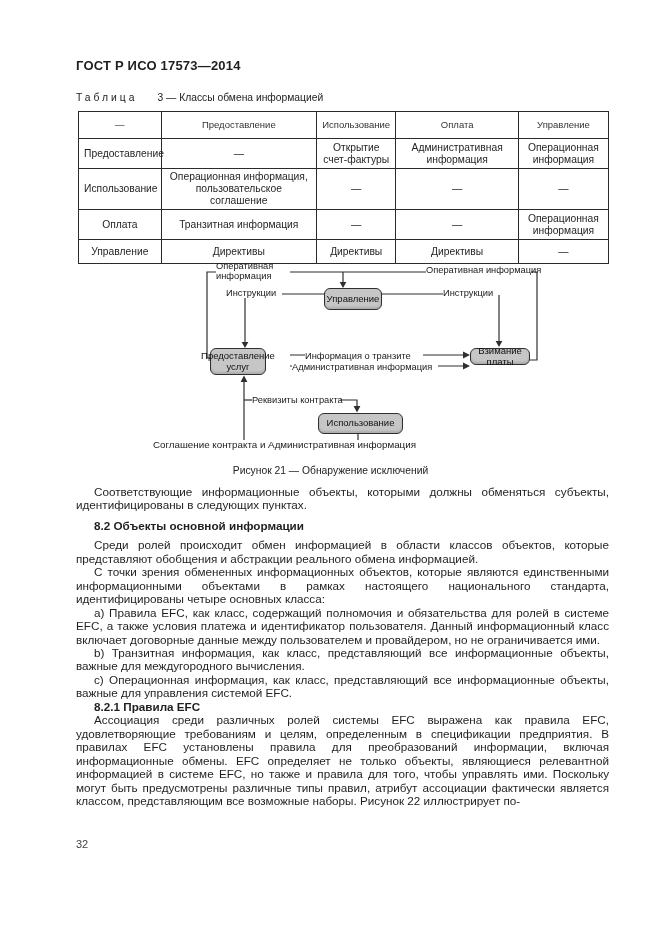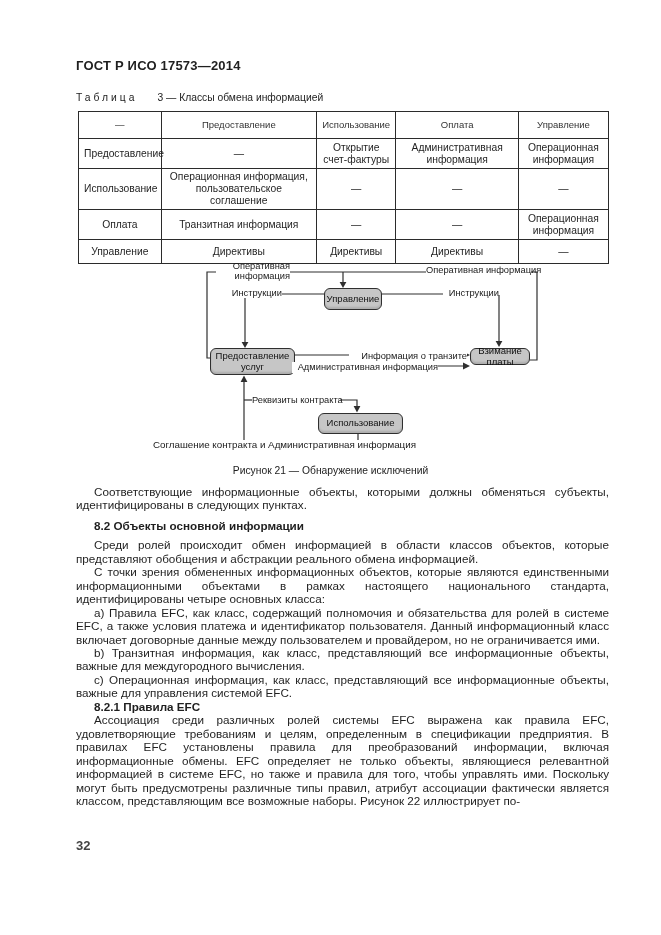--- a/index.html
+++ b/index.html
@@ -29,41 +29,41 @@
   
   .figure-area{position:absolute;top:258px;left:0;width:661px;height:230px;}
   .figure-area svg{position:absolute;top:0;left:0;}
   .dbox{
     position:absolute;background:#c6c6c6;border:1.4px solid #2f2f2f;border-radius:6px;
     display:flex;align-items:center;justify-content:center;text-align:center;
     font-size:9.5px;line-height:10.5px;color:#111;box-sizing:border-box;
     box-shadow:inset 0 -2px 2px rgba(0,0,0,.12);
   }
   .dbox-management{left:324px;top:30px;width:58px;height:22px;}
-  .dbox-service{left:210px;top:90px;width:85px;height:27px;}
+  .dbox-service{left:210px;top:90px;width:56px;height:27px;}
   .dbox-toll{left:470px;top:90px;width:60px;height:17px;}
   .dbox-usage{left:318px;top:155px;width:85px;height:21px;}
-  .dlabel{position:absolute;font-size:9.3px;line-height:9.6px;color:#1a1a1a;text-align:right;white-space:nowrap;}
+  .dlabel{position:absolute;font-size:9.3px;line-height:9.6px;color:#1a1a1a;text-align:left;white-space:nowrap;}
   .dlabel.wrap{white-space:normal;}
   .dlabel.onln{background:#ffffff;line-height:11px;}
   .lbl-op-left{left:216px;top:4px;width:74px;}
   .lbl-op-right{left:426px;top:8px;width:110px;}
   .lbl-instr-left{left:226px;top:31px;width:56px;}
   .lbl-instr-right{left:443px;top:31px;width:56px;}
-  .lbl-transit{left:305px;top:93px;width:118px;margin-left:44px;}
+  .lbl-transit{left:305px;top:93px;width:118px;}
   .lbl-admin{left:292px;top:104px;width:146px;}
   .lbl-contract-details{left:252px;top:137px;width:88px;}
   .lbl-contract-agreement{left:146px;top:182px;width:270px;text-align:right;font-size:9.8px;}
   .fig-caption{position:absolute;left:0;top:207px;width:661px;text-align:center;font-size:10.3px;color:#222;}
   
   .text-block{position:absolute;top:485px;left:76px;width:533px;font-size:11.7px;line-height:13.45px;text-align:justify;}
   .text-block p{margin:0;text-indent:18px;}
   .text-block .h{font-weight:bold;text-align:left;}
   .h-82{margin:7px 0 6px 0 !important;}
-  .page-number{position:absolute;top:838px;left:76px;font-size:13px;color:#444;font-weight:bold;}
+  .page-number{position:absolute;top:838px;left:76px;font-size:11px;color:#444;}
 </style>
 </head>
 <body>
 
 <div class="page">
 
   <div class="doc-header">ГОСТ Р ИСО 17573—2014</div>
 
   <div class="table-caption"><span class="tc-word">Таблица</span><span>3</span> <span>—</span> <span>Классы обмена информацией</span></div>
 

